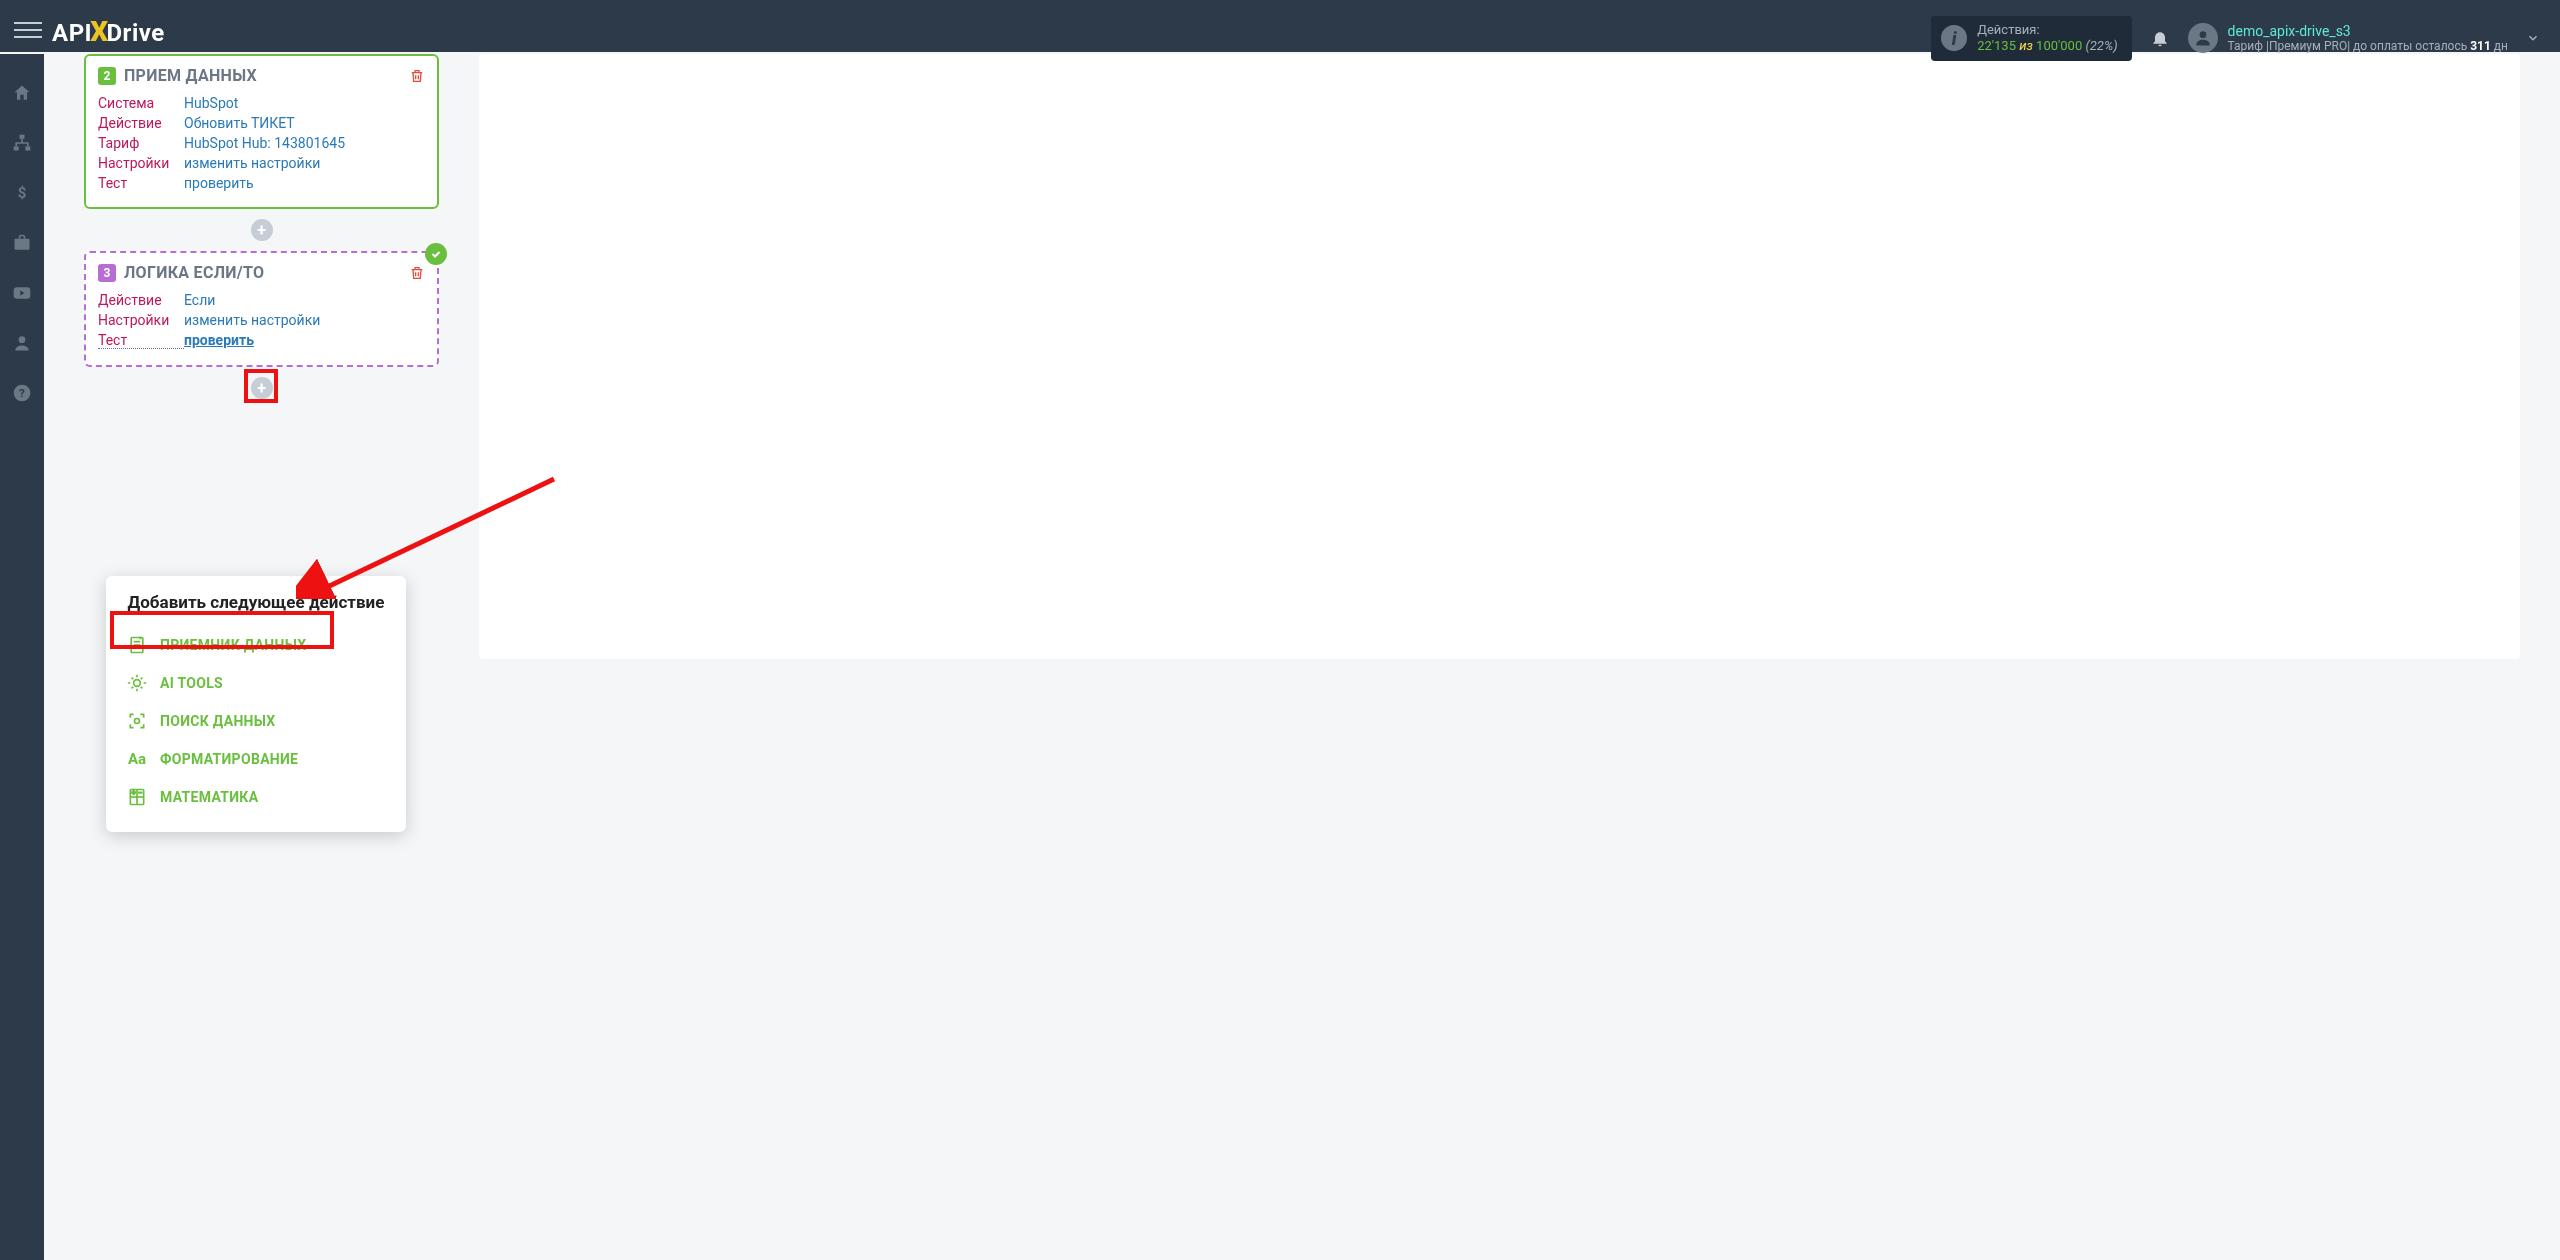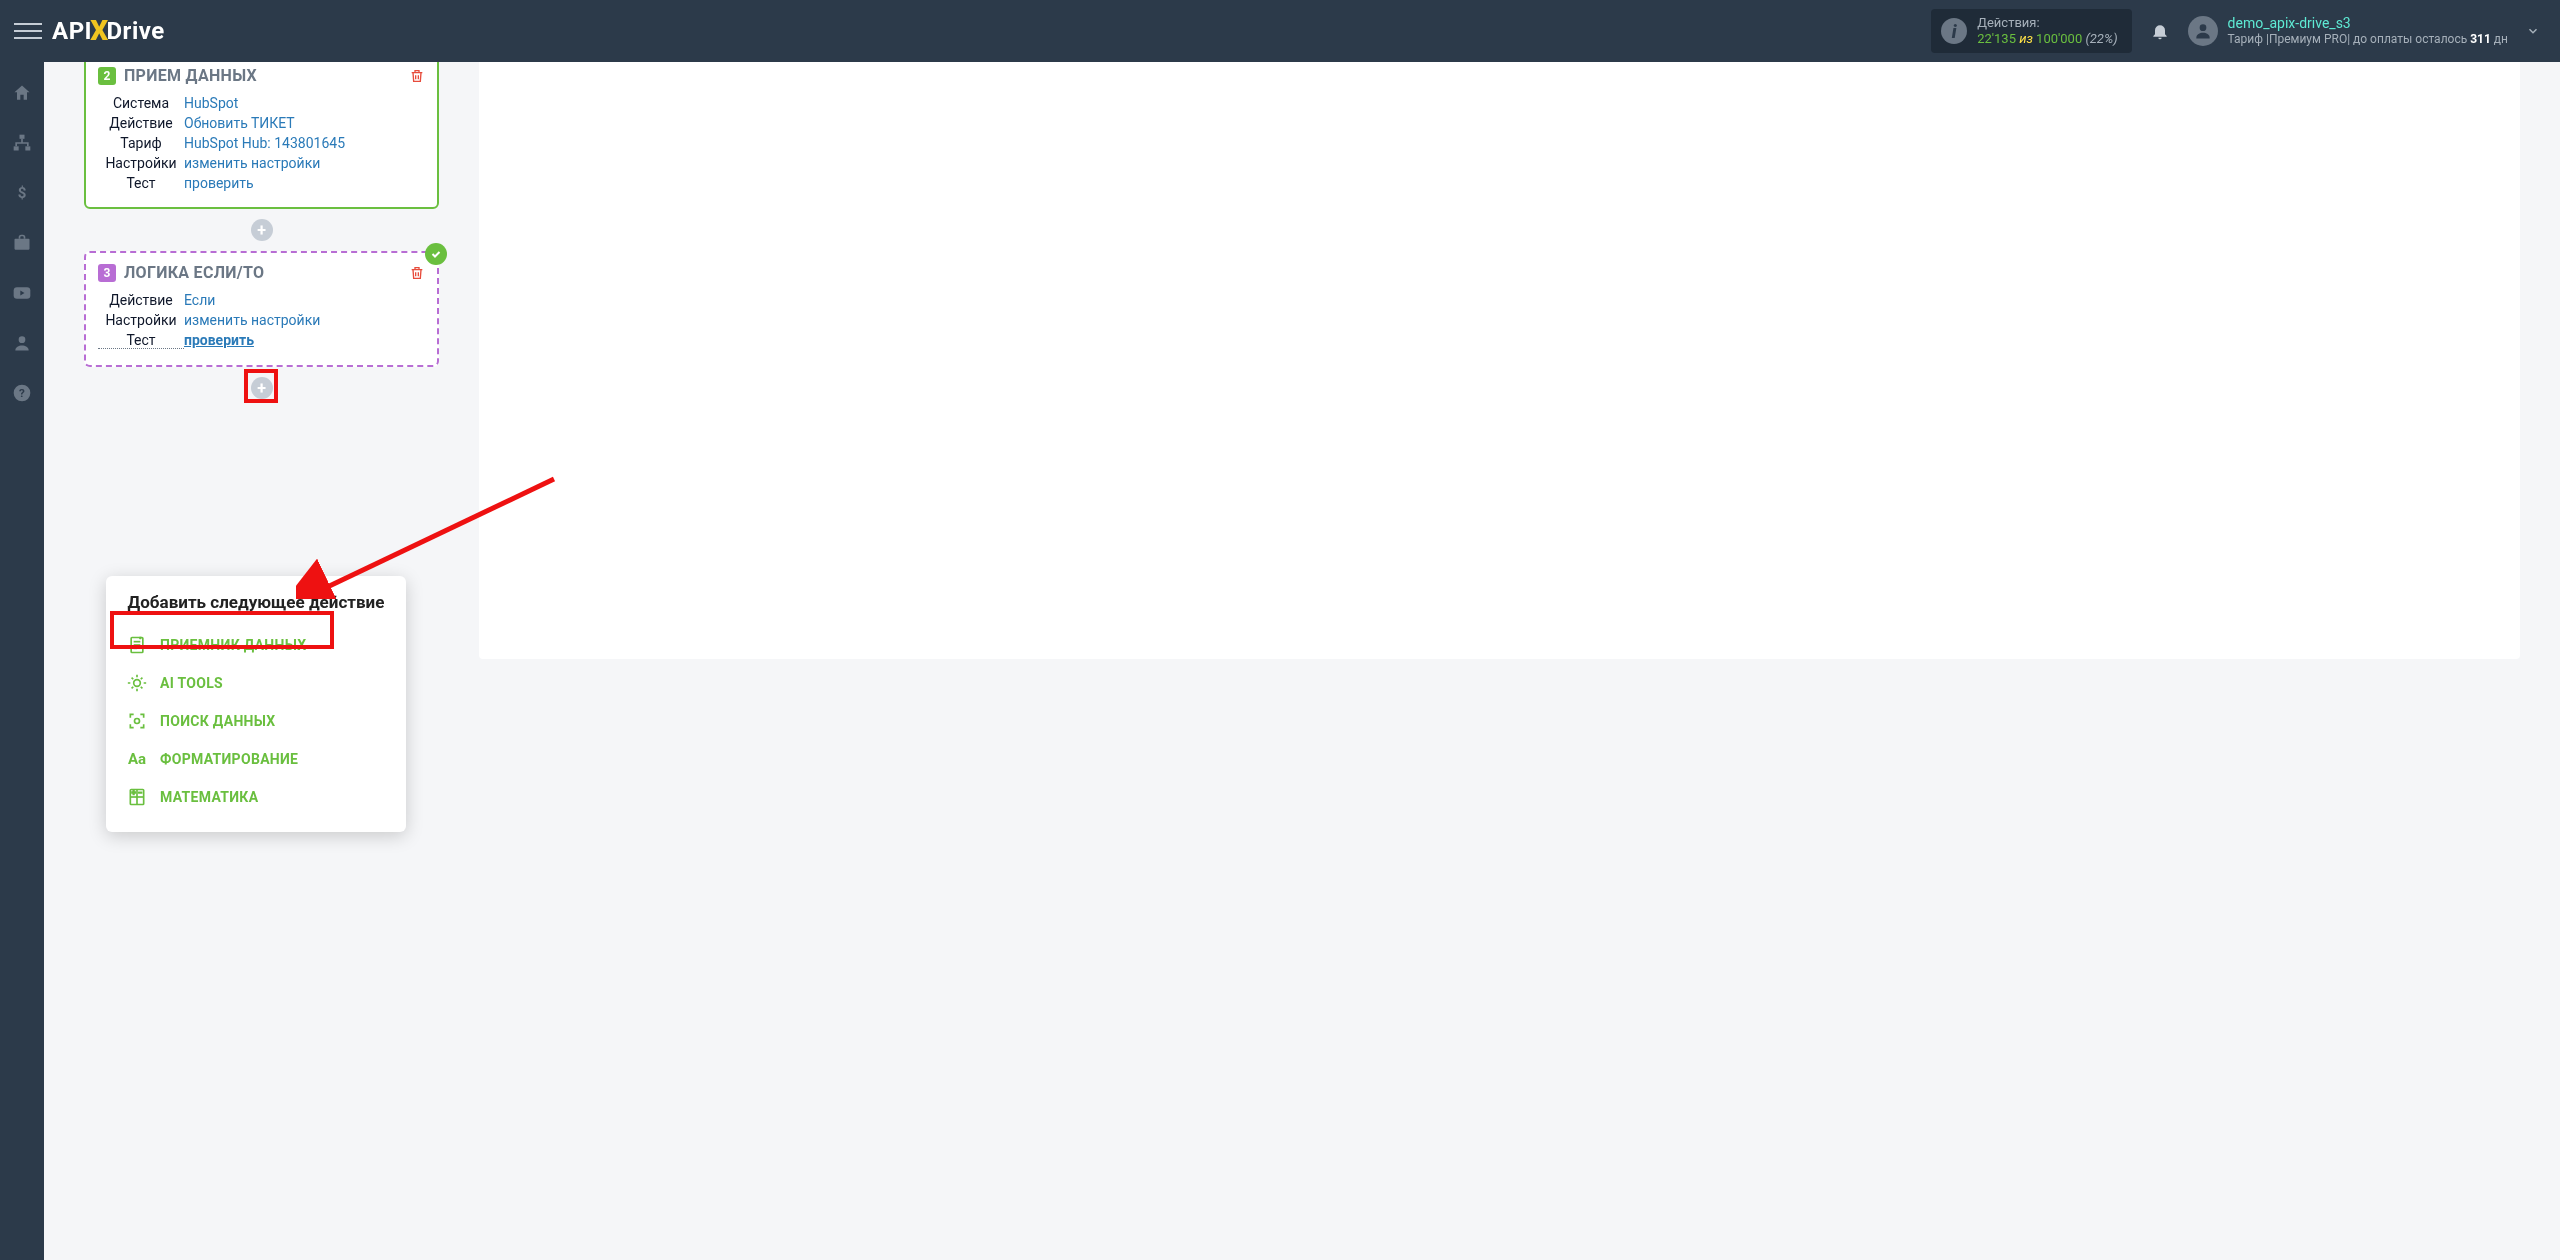--- a/index.html
+++ b/index.html
@@ -1,18 +1,18 @@
 <!DOCTYPE html>
 <html><head>
 <meta charset="utf-8">
 <style>
 * { box-sizing: border-box; margin: 0; padding: 0; }
 body { font-family: -apple-system, BlinkMacSystemFont, "Segoe UI", Roboto, Arial, sans-serif; background: #f5f6f8; overflow: hidden; width: 2560px; height: 1260px; position: relative; }
 
-.topbar { height: 62px; background: #2c3a4a; display: flex; align-items: center; padding: 16px 14px; color: #fff; position: relative; z-index: 10; }
+.topbar { height: 52px; background: #2c3a4a; display: flex; align-items: flex-start; padding: 16px 14px; color: #fff; position: relative; z-index: 10; }
 .menu-btn { width: 28px; height: 28px; display: flex; flex-direction: column; justify-content: center; gap: 5px; cursor: pointer; margin-right: 10px; }
 .menu-btn span { height: 2px; background: #c6cdd6; display: block; }
 .logo { font-size: 24px; font-weight: 700; letter-spacing: 0.5px; display: flex; align-items: center; }
 .logo .api { color: #fff; }
 .logo .x { color: #f0c420; font-weight: 900; font-size: 28px; margin: 0 -2px; position: relative; top: -1px; }
 .logo .drive { color: #fff; }
 .topbar-right { margin-left: auto; display: flex; align-items: center; gap: 18px; }
 .actions-box { background: #1f2b38; border-radius: 4px; padding: 6px 14px 6px 10px; display: flex; align-items: center; gap: 10px; }
 .info-circle { width: 26px; height: 26px; border-radius: 50%; background: #6b7785; color: #2c3a4a; display: flex; align-items: center; justify-content: center; font-weight: 900; font-size: 18px; font-style: italic; }
 .actions-text { font-size: 13px; line-height: 1.25; }
@@ -44,21 +44,21 @@
 .step-purple { border: 2px dashed #b86dd4; }
 .step-head { display: flex; align-items: center; gap: 8px; margin-bottom: 10px; }
 .step-num { width: 18px; height: 18px; border-radius: 3px; display: flex; align-items: center; justify-content: center; font-size: 12px; font-weight: 700; color: #fff; }
 .num-green { background: #6abf3f; }
 .num-purple { background: #b86dd4; }
 .step-title { font-size: 16px; font-weight: 700; color: #6b7785; letter-spacing: 0.3px; }
 .trash { margin-left: auto; color: #e74c3c; cursor: pointer; width: 16px; height: 16px; }
 .check-badge { position: absolute; top: -10px; right: -10px; width: 22px; height: 22px; border-radius: 50%; background: #6abf3f; display: flex; align-items: center; justify-content: center; }
 
 .row { display: flex; font-size: 14px; margin-bottom: 4px; }
-.row-label { width: 86px; color: #0f172a; text-align: center; }
+.row-label { width: 86px; color: #be185d; }
 .row-value { color: #2a7ab8; }
 .row .underline { text-decoration: underline; }
 .row .dashed-u { border-bottom: 1px dotted #6b7785; }
 
 .info-box { background: #eef1f5; border-radius: 4px; padding: 12px; font-size: 13px; color: #6b7785; line-height: 1.4; margin-bottom: 14px; }
 
 .add-circ-wrap { display: flex; justify-content: center; margin: 10px 0; position: relative; }
 .add-circ { width: 22px; height: 22px; border-radius: 50%; background: #c6cdd6; color: #fff; display: flex; align-items: center; justify-content: center; font-weight: 700; cursor: pointer; font-size: 16px; }
 .red-box { border: 4px solid #e11; position: absolute; pointer-events: none; }
 

